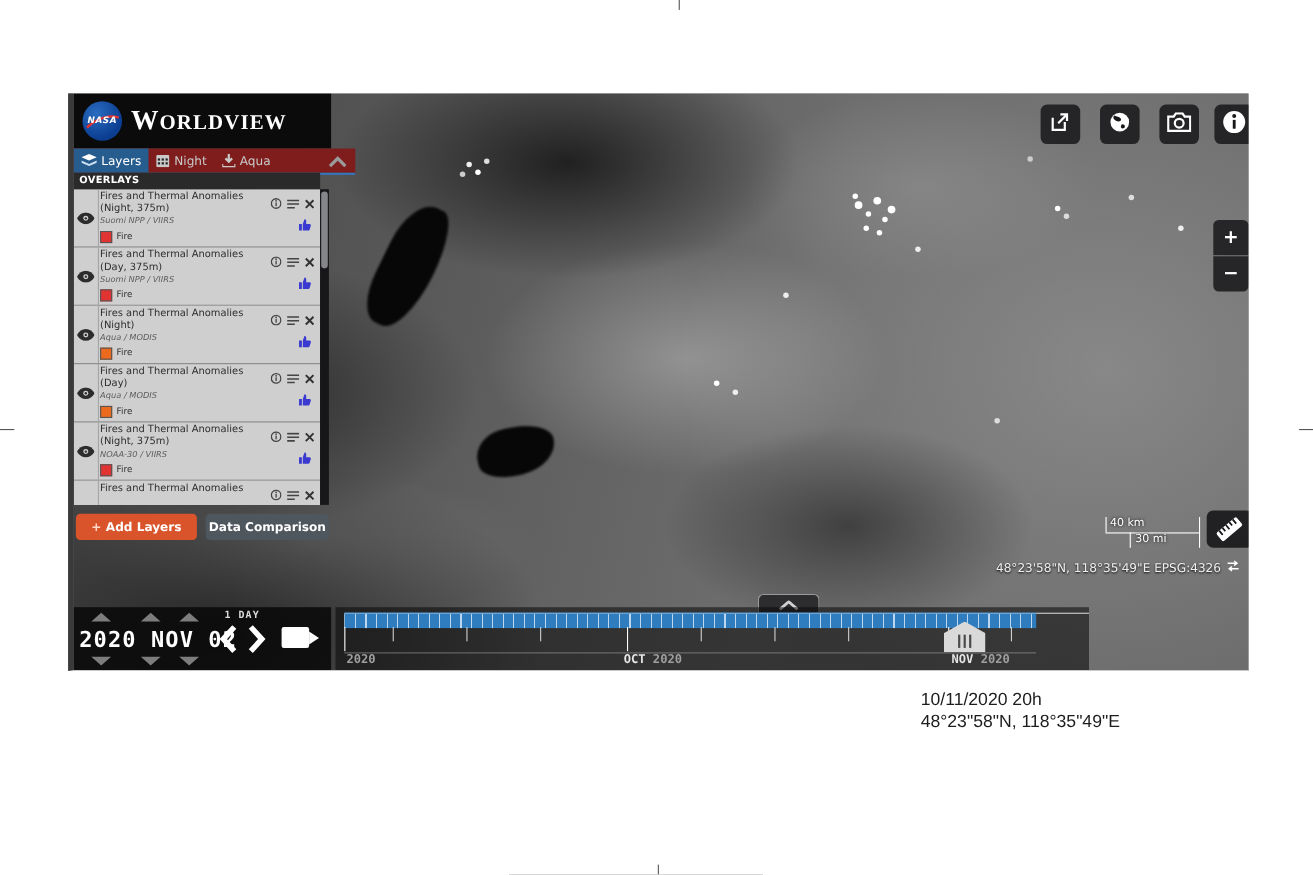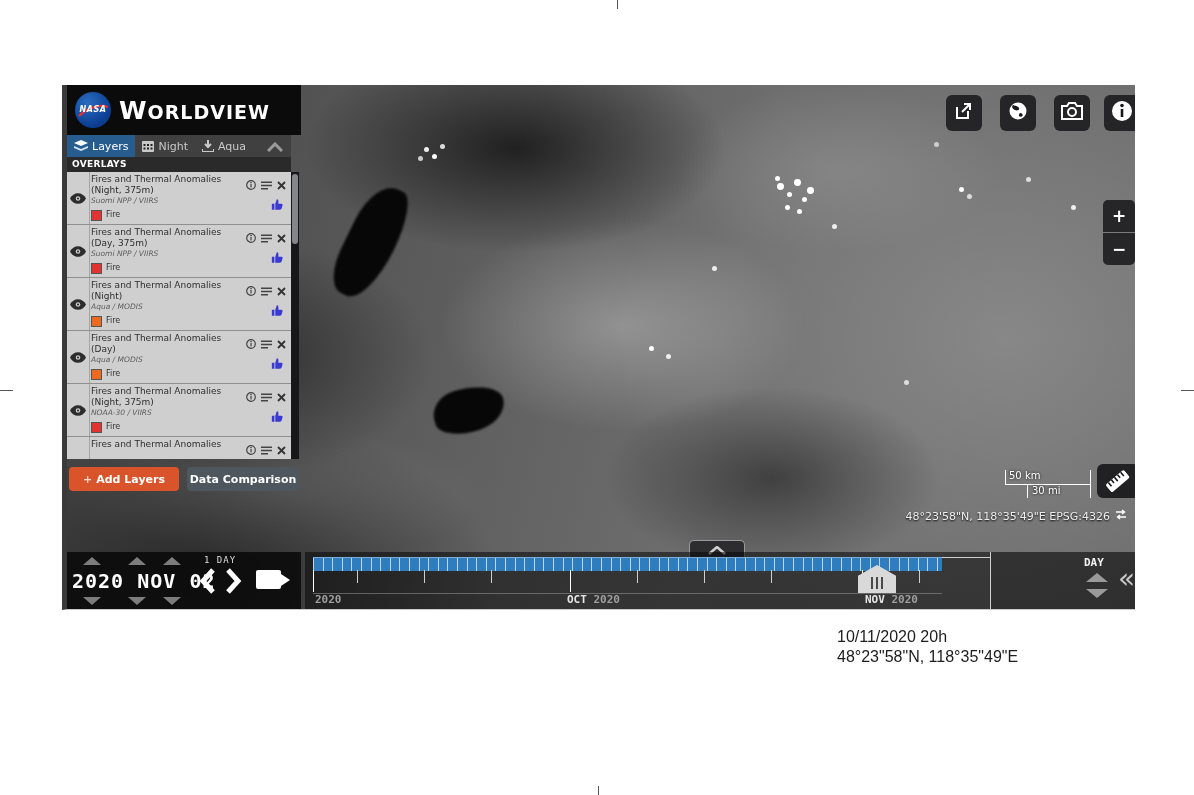--- a/index.html
+++ b/index.html
@@ -40,23 +40,23 @@
 
   
   #sidebar{position:absolute;left:0;top:0;width:234px;}
   #sb-head{position:absolute;left:0;top:0;width:234px;height:50px;background:#0b0b0c;}
   #nasa{position:absolute;left:8px;top:7px;width:36px;height:36px;border-radius:50%;
         background:radial-gradient(circle at 35% 30%,#2a6cc0,#0b3d91 70%);}
   #nasa .nasa-txt{position:absolute;left:0;top:13px;width:36px;text-align:center;
         color:#fff;font-size:8px;font-weight:bold;font-style:italic;letter-spacing:.5px;}
   #nasa svg{position:absolute;left:0;top:0;}
   #brand{position:absolute;left:52px;top:11px;color:#fff;font-size:19px;font-weight:600;
-         letter-spacing:1px;}
+         letter-spacing:1px;font-family:Liberation Serif, serif;}
   #brand::first-letter{font-size:25px;}
-  #tabs{position:absolute;left:0;top:50px;width:224px;height:22px;background:#404040;
+  #tabs{position:absolute;left:0;top:50px;width:256px;height:22px;background:#7f1d1d;
         border-bottom:2px solid #2f79be;display:flex;align-items:stretch;justify-content:space-between;}
   .tab{display:flex;align-items:center;gap:4px;padding:0 7px;color:#c9c9c9;font-size:11px;}
   .tab.active{background:#275d8e;color:#fff;}
   .tab svg{display:block;}
   #tab-collapse{margin-left:auto;display:flex;align-items:center;padding:0 8px;}
   #ovl-bar{position:absolute;left:0;top:72px;width:224px;height:15px;background:#2a2a2a;
            color:#fff;font-size:9px;font-weight:bold;line-height:15px;padding-left:5px;
            box-sizing:border-box;letter-spacing:.3px;}
   #layer-list{position:absolute;left:0;top:87px;width:224px;height:287px;overflow:hidden;
               background:rgba(20,20,20,.45);}
@@ -103,21 +103,21 @@
 
   
   #date-sel{position:absolute;left:0px;top:467px;width:234px;height:58px;background:rgba(8,8,9,.85);}
   .dcol{position:absolute;width:22px;}
   .tri-up{width:0;height:0;border-left:9px solid transparent;border-right:9px solid transparent;
           border-bottom:8px solid #7d7d7d;}
   .tri-dn{width:0;height:0;border-left:9px solid transparent;border-right:9px solid transparent;
           border-top:8px solid #7d7d7d;}
   #date-text{position:absolute;left:5px;top:17px;color:#fff;font-size:20px;font-weight:bold;
              font-family:"DejaVu Sans Mono","Liberation Mono",monospace;letter-spacing:1px;}
-  #interval-label{position:absolute;left:137px;top:3px;color:#ddd;font-size:9px;font-weight:normal;
+  #interval-label{position:absolute;left:137px;top:3px;color:#ddd;font-size:9px;font-weight:bold;
                   font-family:"DejaVu Sans Mono",monospace;letter-spacing:1px;}
   .nav-ch{position:absolute;top:16px;}
   #anim-btn{position:absolute;left:189px;top:18px;}
   #anim-btn .cam-body{width:25px;height:19px;background:#fff;border-radius:2px;}
   #anim-btn .cam-lens{position:absolute;left:25px;top:3.5px;width:0;height:0;
       border-left:9px solid #fff;border-top:6px solid transparent;border-bottom:6px solid transparent;}
 
   #axis{position:absolute;left:238px;top:467px;width:685px;height:58px;background:rgba(8,8,9,.55);}
   #band{position:absolute;left:8px;top:5px;width:629px;height:13px;background:#2f7cbf;
         border-top:1px solid #77aede;
@@ -202,21 +202,21 @@
   </div>
 
   <div id="zoom-in">+</div>
   <div id="zoom-out">−</div>
 
   <div id="scalebar">
     <div class="endL"></div>
     <div class="endL2"></div>
     <div class="mid"></div>
     <div class="endR"></div>
-    <div id="scale-km">50 km</div>
+    <div id="scale-km">40 km</div>
     <div id="scale-mi">30 mi</div>
   </div>
   <div id="ruler-btn">
     <span style="transform:rotate(-40deg);display:block;">
       <svg width="24" height="12" viewBox="0 0 24 12">
           <rect x="0" y="1" width="24" height="10" rx="2" fill="#fff"></rect>
           <path d="M4 1v5M8 1v4M12 1v5M16 1v4M20 1v5" stroke="#17171a" stroke-width="1.6"></path>
         </svg>
     </span>
   </div>
@@ -564,25 +564,19 @@
       <span>NOV</span>
       <span class="yr">2020</span>
     </div>
     <div id="marker">
         <i></i>
         <i></i>
         <i></i>
       </div>
   </div>
 
-  <div id="tl-right">
-    <div id="day-zoom-label">DAY</div>
-    <div id="day-up" class="tri-up" style="border-bottom-color:#9a9a9a;border-left-width:11px;border-right-width:11px;border-bottom-width:9px;"></div>
-    <div id="day-dn" class="tri-dn" style="border-top-color:#9a9a9a;border-left-width:11px;border-right-width:11px;border-top-width:9px;"></div>
-    <div id="tl-collapse">«</div>
-  </div>
 
 </div>
 
 <div id="caption">
   <div>10/11/2020 20h</div>
   <div>48°23"58"N, 118°35"49"E</div>
 </div>
 
 </body></html>

